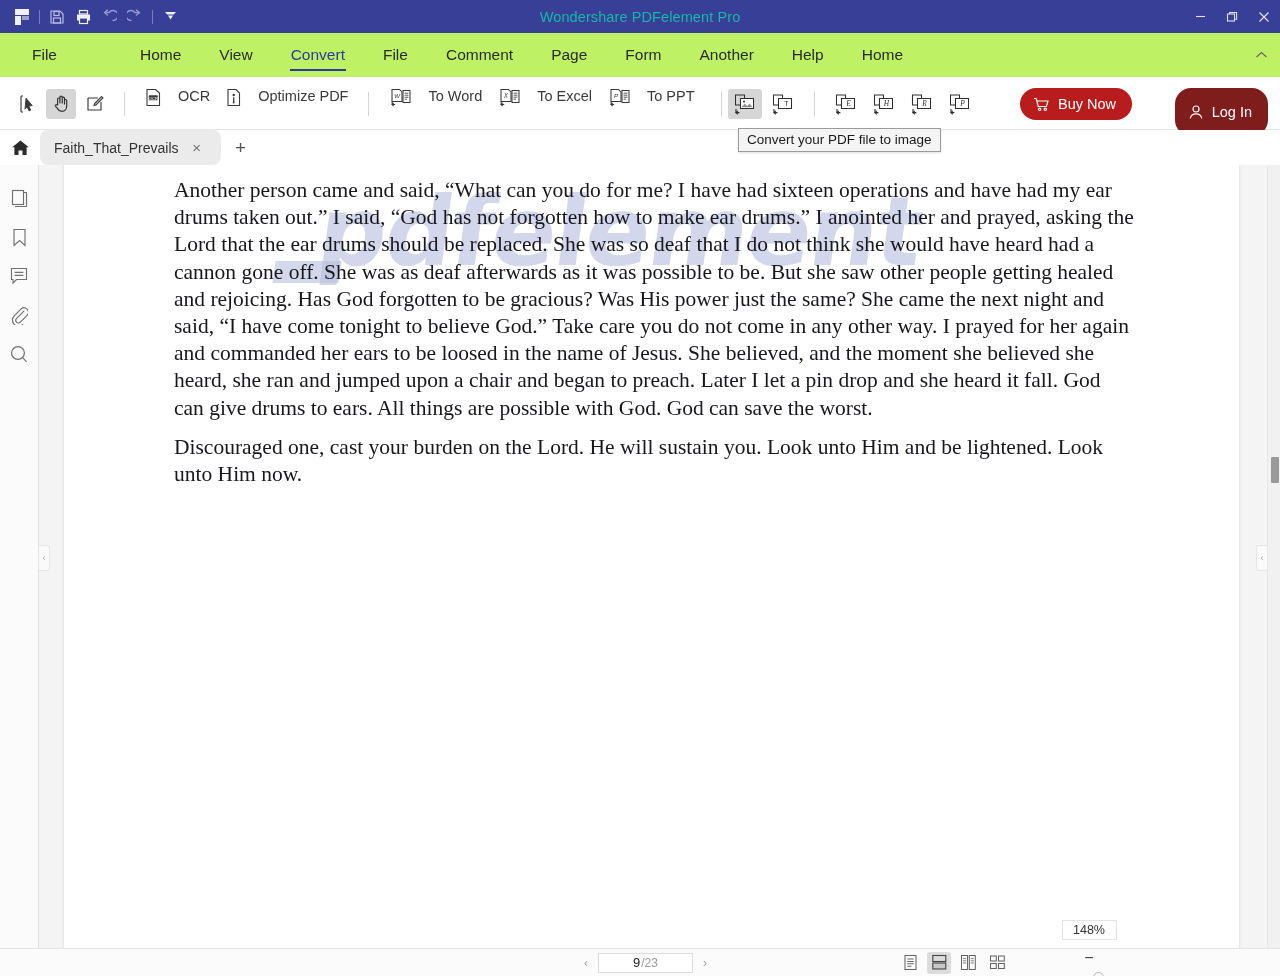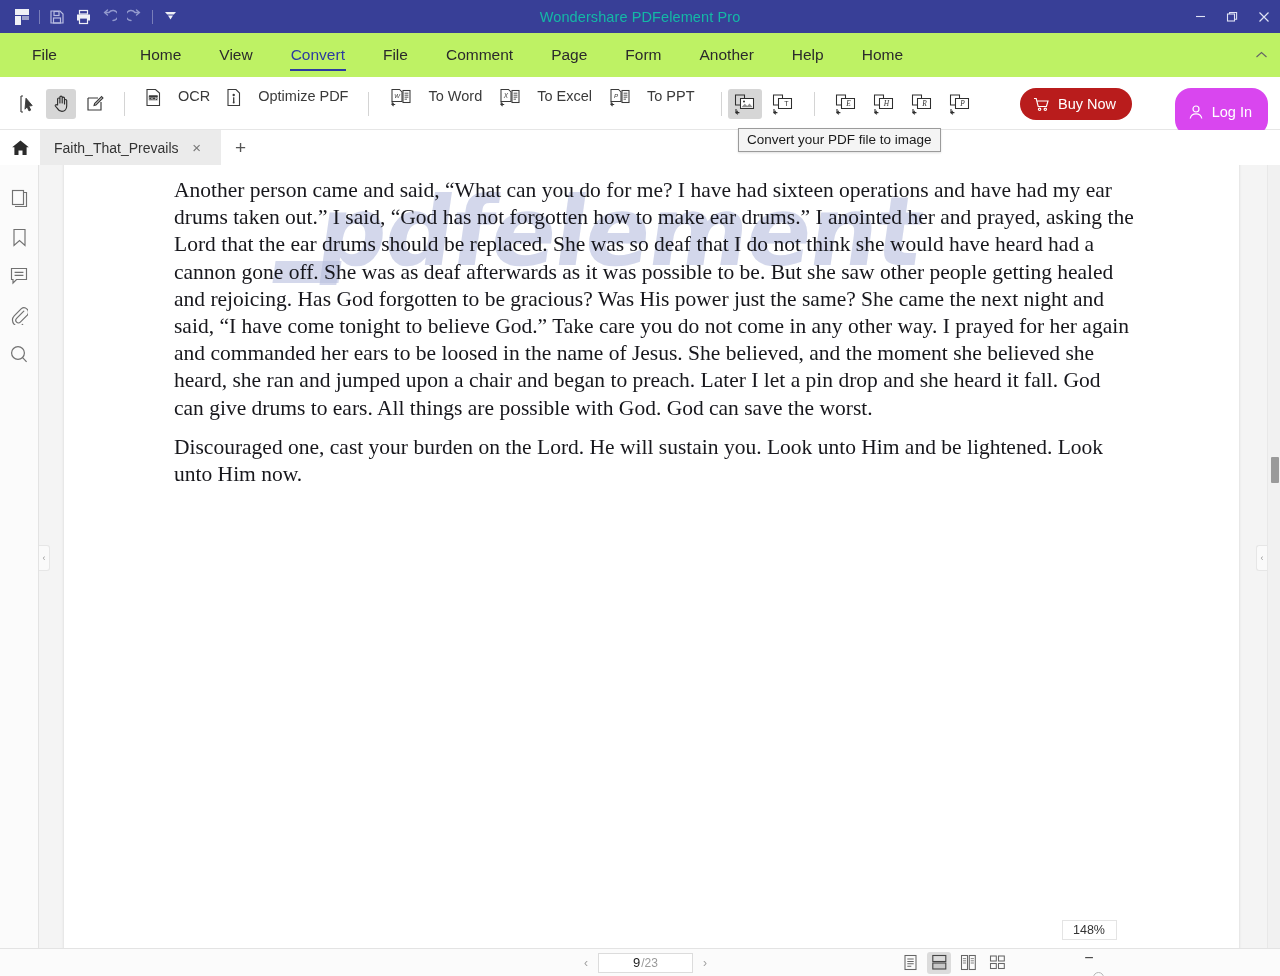--- a/index.html
+++ b/index.html
@@ -94,21 +94,21 @@
   .buy-btn {
     position: absolute; right: 148px; top: 88px;
     height: 32px; padding: 0 16px 0 13px;
     background: #b91c1c; border-radius: 16px;
     display: flex; align-items: center; gap: 8px;
     color: #fff; font-size: 14.5px;
   }
   .login-btn {
     position: absolute; right: 12px; top: 88px;
     height: 48px; padding: 0 16px 0 13px;
-    background: #d946ef; border-radius: 16px;
+    background: #7f1d1d; border-radius: 16px;
     display: flex; align-items: center; gap: 8px;
     color: #fff; font-size: 14.5px;
   }
 
   
   .tooltip {
     position: absolute; left: 738px; top: 128px;
     background: #f4f4f4; border: 1px solid #9b9b9b;
     padding: 3px 8px 4px 8px;
     font-size: 13.5px; color: #1a1a1a;
@@ -122,21 +122,21 @@
     background: #ffffff; display: flex; align-items: center;
   }
   .home-tab {
     width: 40px; height: 35px; display: flex; align-items: center; justify-content: center;
   }
   .doc-tab {
     height: 35px; min-width: 180px;
     background: #ebebeb;
     display: flex; align-items: center; gap: 10px;
     padding: 0 16px 0 14px;
-    font-size: 14px; color: #333;
+    font-size: 14px; color: #333; border-radius: 8px;
   }
   .tab-close { color: #777; font-size: 15px; width: 16px; text-align: center; }
   .tab-add { width: 28px; text-align: center; color: #555; font-size: 19px; margin-left: 6px; }
 
   
   .leftrail {
     position: absolute; top: 165px; left: 0; width: 39px; height: 783px;
     background: #fbfbfb; border-right: 1px solid #e3e3e3;
     padding-top: 20px;
     display: flex; flex-direction: column; align-items: center; gap: 13px;

